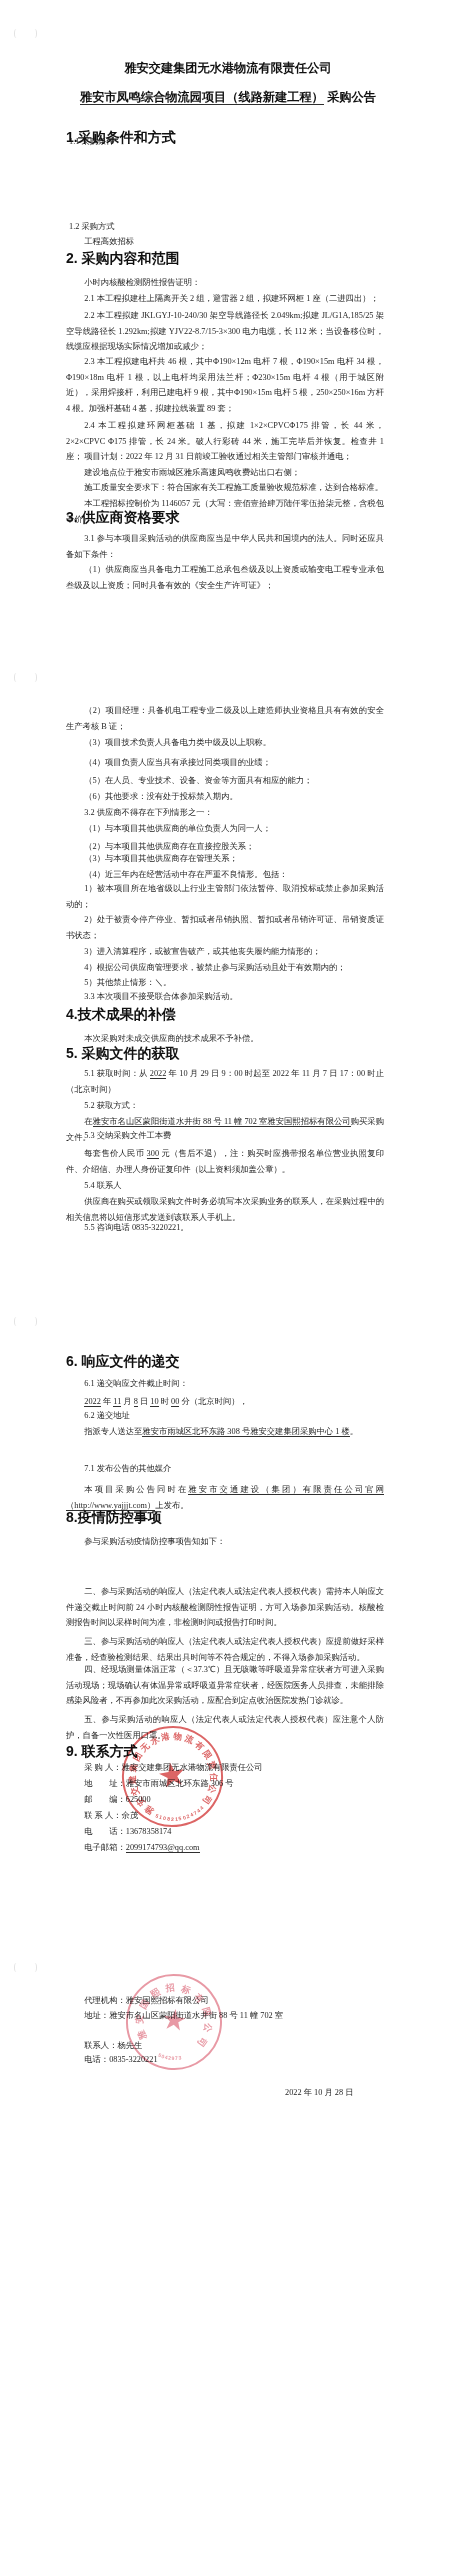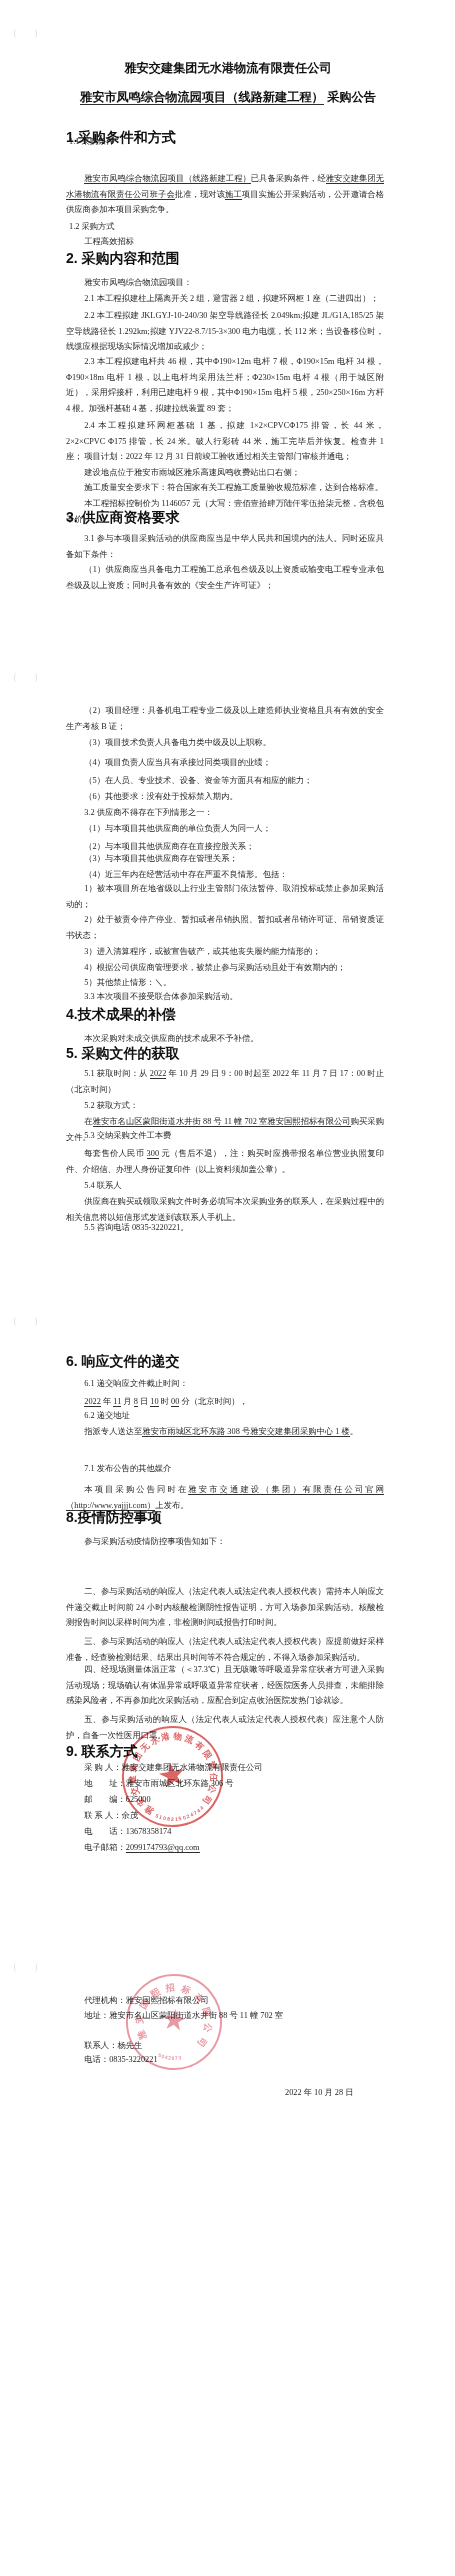--- a/index.html
+++ b/index.html
@@ -41,26 +41,25 @@
   <span class="mark mark-l" style="left:14.2px;top:1317px"></span>
   <span class="mark mark-r" style="left:32px;top:1317px"></span>
   <span class="mark mark-l" style="left:14.2px;top:1963px"></span>
   <span class="mark mark-r" style="left:32px;top:1963px"></span>
 
   <div class="blk ttl" style="top:89px"><span class="us">雅安市凤鸣综合物流园项目（线路新建工程）</span><span> 采购公告</span></div>
   <div class="blk ttl" style="top:60px">雅安交建集团无水港物流有限责任公司</div>
 
   <div class="blk hd" style="top:130px">1.采购条件和方式</div>
   <div class="blk sub1" style="top:134px">1.1 采购条件</div>
-  <div class="blk ind" style="top:171px"><span class="us">雅安市凤鸣综合物流园项目（线路新建工程）</span><span>已具备采购条件，经</span><span class="us">雅安交建集团无水港物流有限责任公司班子会</span><span>批准，现对该</span><span class="us">施工</span><span>项目实施公开采购活动，公开邀请合格供应商参加本项目采购竞争。</span></div>
   <div class="blk sub1" style="top:219px">1.2 采购方式</div>
   <div class="blk ind" style="top:234px">工程高效招标</div>
 
   <div class="blk hd" style="top:251px">2. 采购内容和范围</div>
-  <div class="blk ind" style="top:275px">雅安市凤鸣综合物流园项目：</div>
+  <div class="blk ind" style="top:275px">小时内核酸检测阴性报告证明：</div>
   <div class="blk ind" style="top:291px">2.1 本工程拟建柱上隔离开关 2 组，避雷器 2 组，拟建环网柜 1 座（二进四出）；</div>
   <div class="blk ind" style="top:308px">2.2 本工程拟建 JKLGYJ-10-240/30 架空导线路径长 2.049km;拟建 JL/G1A,185/25 架空导线路径长 1.292km;拟建 YJV22-8.7/15-3×300 电力电缆，长 112 米；当设备移位时，线缆应根据现场实际情况增加或减少；</div>
   <div class="blk ind" style="top:354px">2.3 本工程拟建电杆共 46 根，其中Φ190×12m 电杆 7 根，Φ190×15m 电杆 34 根，Φ190×18m 电杆 1 根，以上电杆均采用法兰杆；Φ230×15m 电杆 4 根（用于城区附近），采用焊接杆，利用已建电杆 9 根，其中Φ190×15m 电杆 5 根，250×250×16m 方杆 4 根。加强杆基础 4 基，拟建拉线装置 89 套；</div>
   <div class="blk ind" style="top:418px">2.4 本工程拟建环网柜基础 1 基，拟建 1×2×CPVCΦ175 排管，长 44 米，2×2×CPVC Φ175 排管，长 24 米。破人行彩砖 44 米，施工完毕后并恢复。检查井 1 座；</div>
   <div class="blk ind" style="top:449px">项目计划：2022 年 12 月 31 日前竣工验收通过相关主管部门审核并通电；</div>
   <div class="blk ind" style="top:465px">建设地点位于雅安市雨城区雅乐高速凤鸣收费站出口右侧；</div>
   <div class="blk ind" style="top:480px">施工质量安全要求下：符合国家有关工程施工质量验收规范标准，达到合格标准。</div>
   <div class="blk ind" style="top:496px">本工程招标控制价为 1146057 元（大写：壹佰壹拾肆万陆仟零伍拾柒元整，含税包干价）</div>
 
   <div class="blk hd" style="top:510px">3. 供应商资格要求</div>

